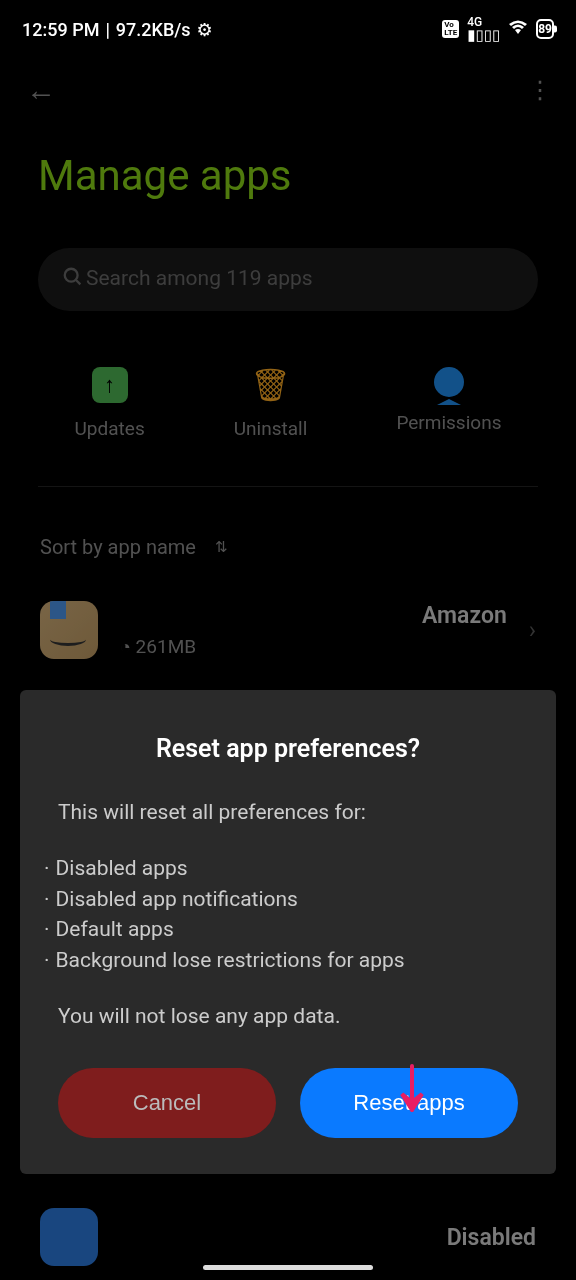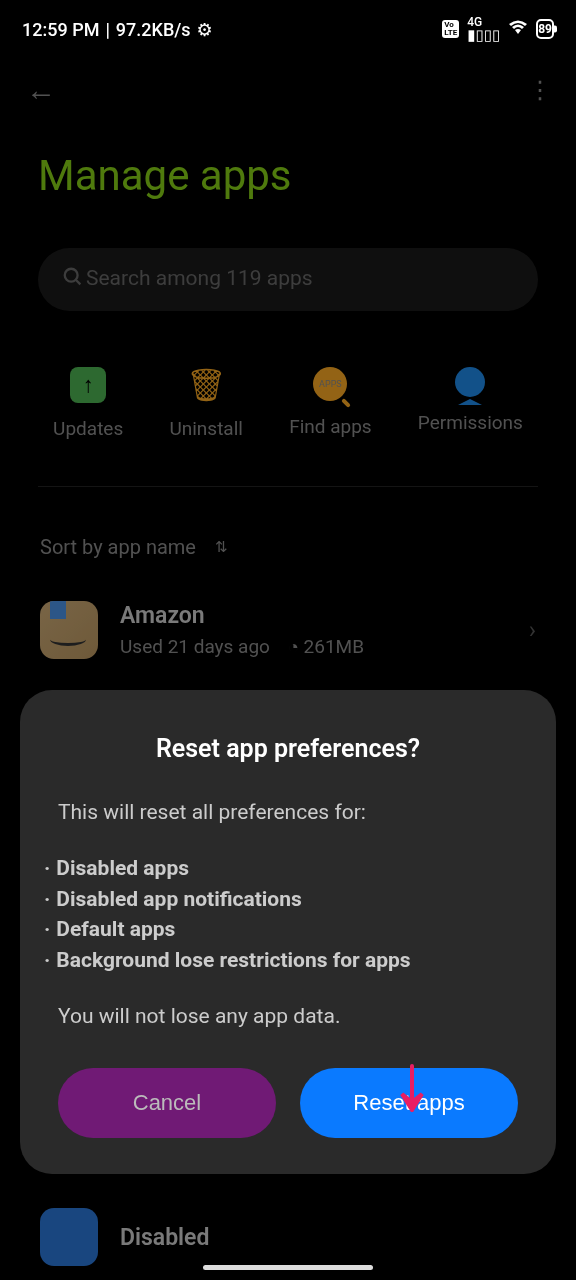--- a/index.html
+++ b/index.html
@@ -146,20 +146,21 @@
       display: flex;
       align-items: center;
       gap: 19px;
     }
     .sort-arrows { font-size: 15px; }
     .app-row {
       display: flex;
       align-items: center;
       padding: 14px 40px;
       gap: 22px;
+      text-align: right;
     }
     .app-icon {
       width: 58px;
       height: 58px;
       border-radius: 14px;
       background: linear-gradient(135deg, #c9a875, #b89560);
       position: relative;
       overflow: hidden;
     }
     .app-icon::before {
@@ -187,56 +188,55 @@
     .app-meta { color: #888; font-size: 19px; margin-top: 6px; display: flex; align-items: center; gap: 18px; }
     .chevron { color: #555; font-size: 24px; }
     .storage-icon { font-size: 18px; }
     
     .dialog-wrap {
       position: absolute;
       left: 20px;
       right: 20px;
       top: 690px;
       background: #2a2a2a;
-      border-radius: 32px;
+      border-radius: 6px;
       padding: 44px 38px 36px;
     }
     .dialog-title {
       text-align: center;
       font-size: 25px;
       font-weight: 600;
       margin-bottom: 34px;
     }
     .dialog-body {
       font-size: 21px;
       color: #ccc;
       line-height: 1.45;
     }
     .dialog-body ul {
       list-style: none;
       margin: 26px 0;
-      font-weight: bold;
     }
     .dialog-body li::before { content: '·'; margin-right: 6px; }
     .dialog-body li { padding-left: 0; }
     .li-wrap { padding-left: 14px; text-indent: -14px; }
     .dialog-buttons {
       display: flex;
       gap: 24px;
       margin-top: 36px;
     }
     .btn {
       flex: 1;
       padding: 22px 0;
       border-radius: 40px;
       border: none;
       font-size: 22px;
       font-weight: 500;
     }
-    .btn-cancel { background: #701a75; color: #bbb; }
+    .btn-cancel { background: #7f1d1d; color: #bbb; }
     .btn-confirm { background: #0a7aff; color: #fff; }
     .pointer-arrow {
       position: absolute;
       left: 398px;
       top: 1064px;
       color: #e91e63;
       font-size: 42px;
       z-index: 100;
     }
     .nav-bar {
@@ -294,42 +294,37 @@
   <div class="action-row">
     <div class="action-item">
       <div class="action-icon updates-icon">↑</div>
       <span>Updates</span>
     </div>
     <div class="action-item">
       <div class="action-icon uninstall-icon">🗑</div>
       <span>Uninstall</span>
     </div>
     <div class="action-item">
-      <div class="action-icon findapps-icon">APPS</div>
-      <span>Find apps</span>
-    </div>
-    <div class="action-item">
       <div class="action-icon perm-icon"></div>
       <span>Permissions</span>
     </div>
   </div>
 
   <div class="divider"></div>
 
   <div class="sort-row">
     <span>Sort by app name</span>
     <span class="sort-arrows">⇅</span>
   </div>
 
   <div class="app-row">
     <div class="app-icon"></div>
     <div class="app-info">
       <div class="app-name">Amazon</div>
       <div class="app-meta">
-        <span>Used 21 days ago</span>
         <span><span class="storage-icon">◔</span> <span>261MB</span></span>
       </div>
     </div>
     <span class="chevron">›</span>
   </div>
 </div>
 
 <div class="dialog-wrap">
   <div class="dialog-title">Reset app preferences?</div>
   <div class="dialog-body">

